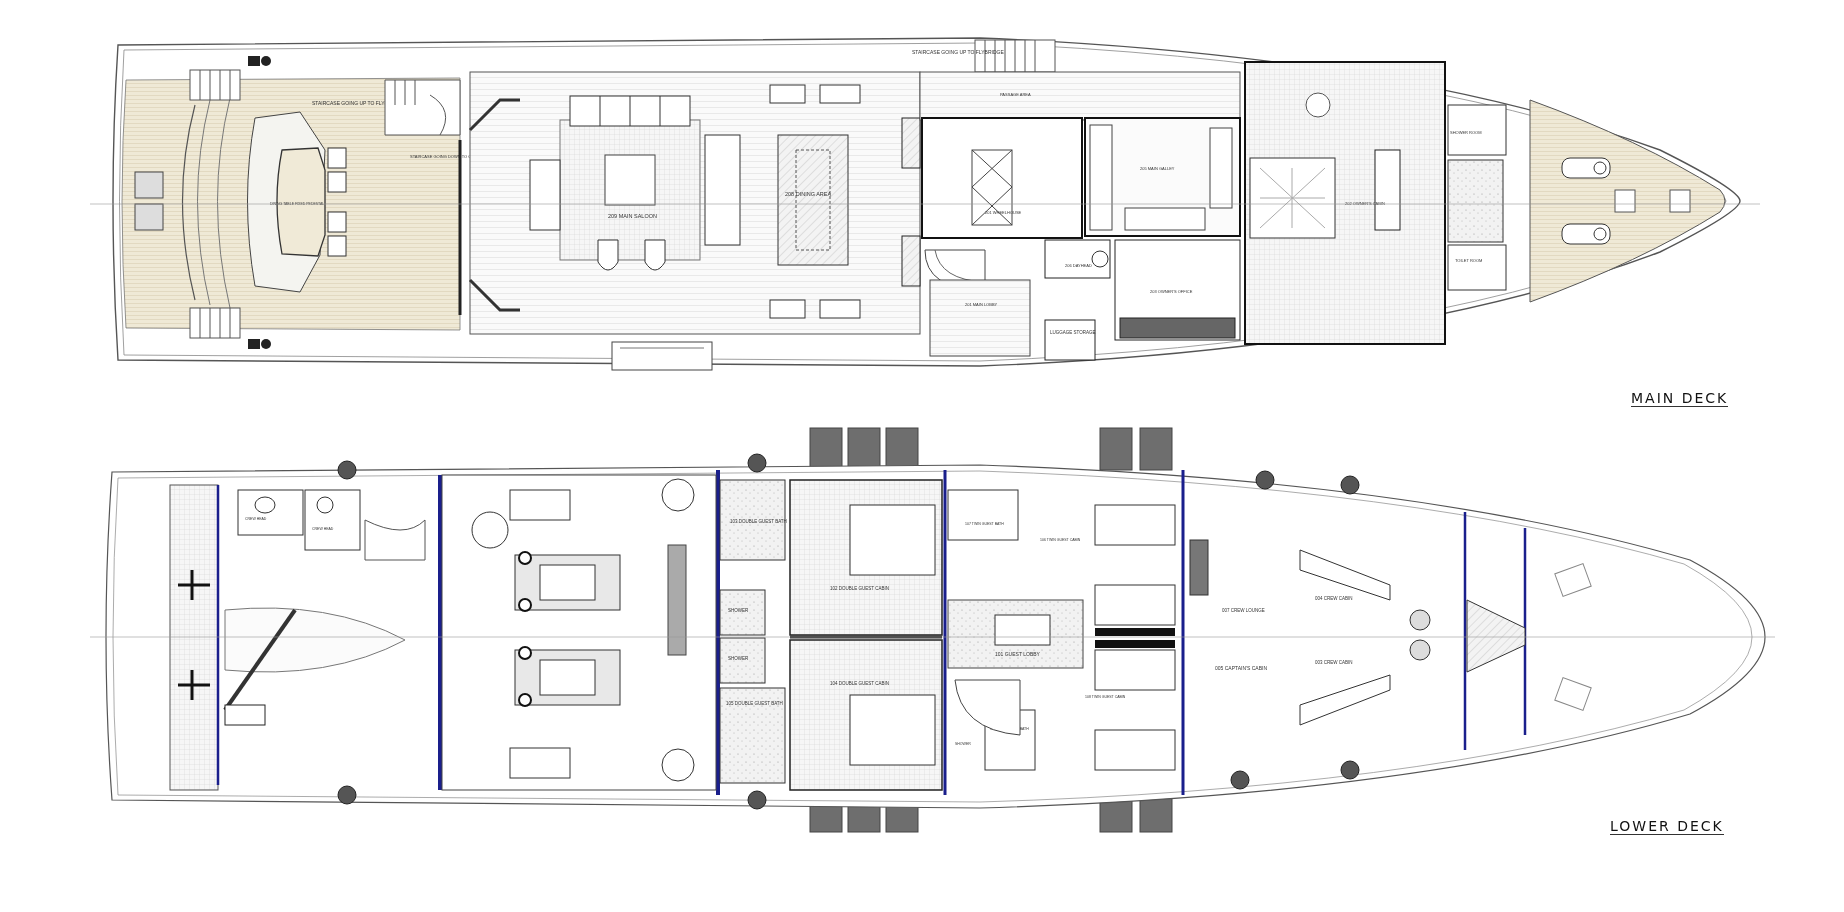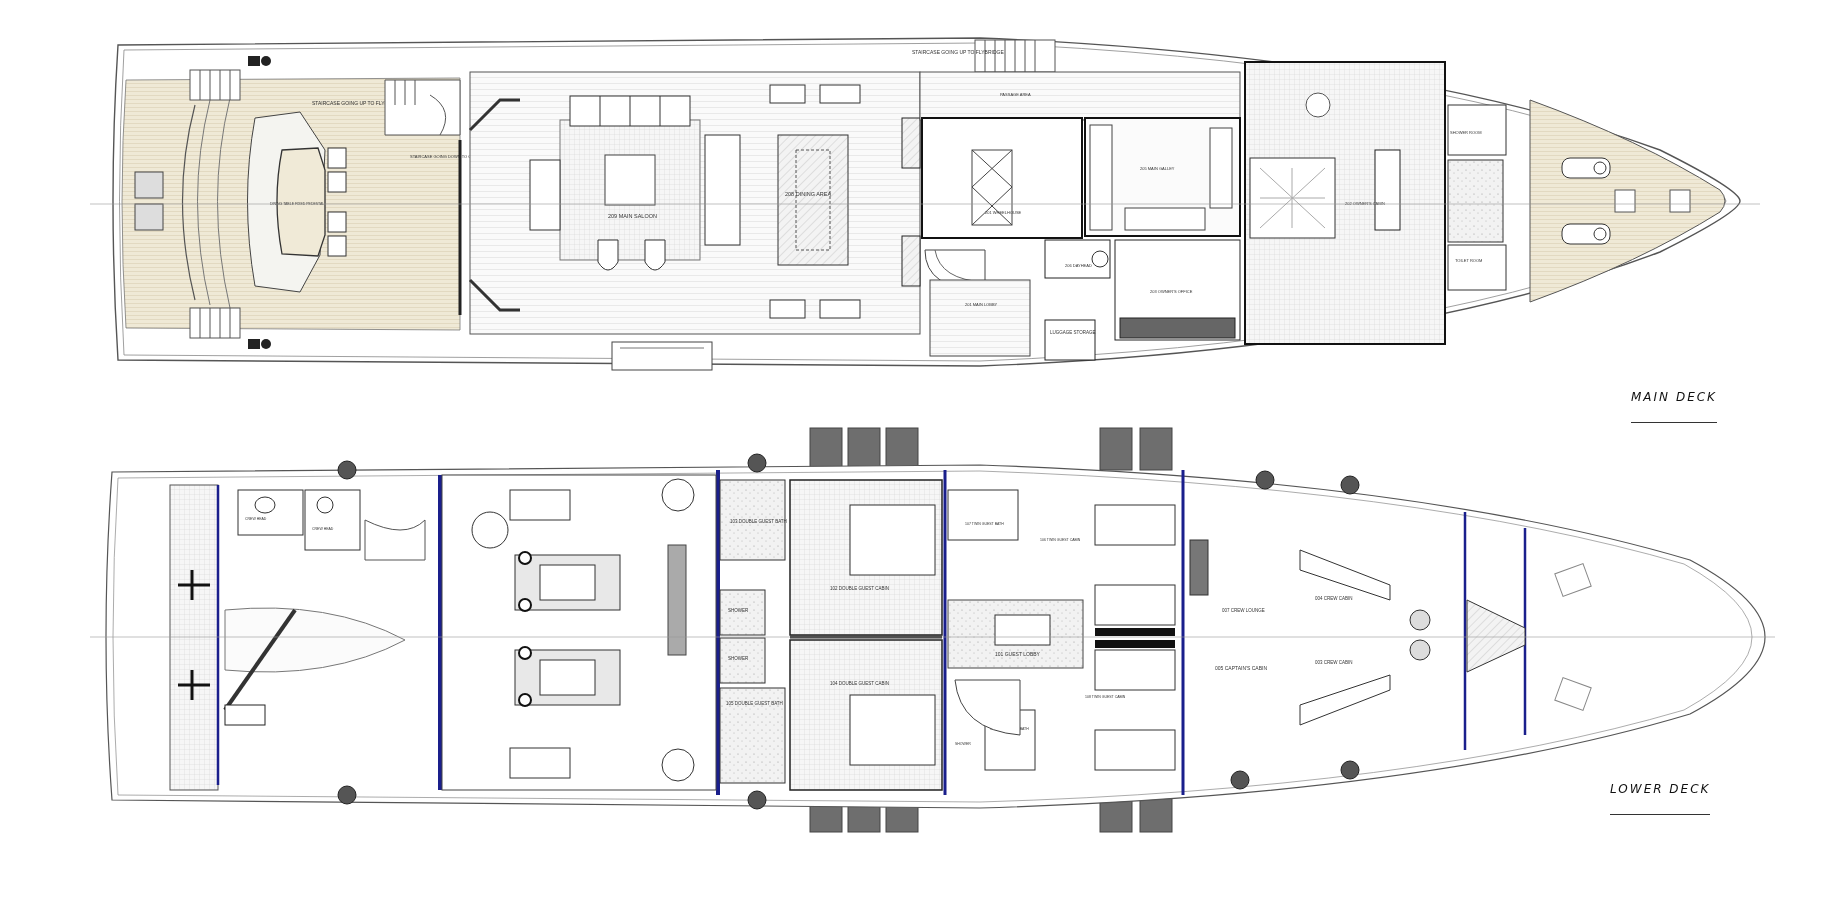--- a/index.html
+++ b/index.html
@@ -1,18 +1,18 @@
 <!DOCTYPE html>
 <html><head>
 <meta charset="utf-8">
 <style>
   html,body{margin:0;padding:0;background:#ffffff;}
   body{width:1844px;height:912px;position:relative;overflow:hidden;font-family:"DejaVu Sans",sans-serif;}
   .plan{position:absolute;left:0;top:0;width:1844px;height:912px;}
-  .deck-title{position:absolute;font-family:"DejaVu Sans",sans-serif;font-size:12px;letter-spacing:2px;color:#111;border-bottom:1.5px solid #333;padding-bottom:18px;font-style:italic;}
+  .deck-title{position:absolute;font-family:"DejaVu Sans",sans-serif;font-size:14px;letter-spacing:2px;color:#111;border-bottom:1.5px solid #333;padding-bottom:0;}
   .lbl{font-family:"Liberation Sans",sans-serif;fill:#333;}
 </style>
 </head>
 <body>
 
 <svg class="plan" width="1844" height="912" viewBox="0 0 1844 912" xmlns="http://www.w3.org/2000/svg">
   <defs>
     <pattern id="teak" width="6" height="4" patternUnits="userSpaceOnUse">
       <rect width="6" height="4" fill="#efe9d6"></rect>
       <line x1="0" y1="3.5" x2="6" y2="3.5" stroke="#d9cfb3" stroke-width="0.6"></line>
@@ -332,13 +332,13 @@
     </g>
 
     <rect x="1558" y="568" width="30" height="24" fill="#fff" stroke="#888" transform="rotate(-20 1573 580)"></rect>
     <rect x="1558" y="682" width="30" height="24" fill="#fff" stroke="#888" transform="rotate(20 1573 694)"></rect>
 
     <line x1="90" y1="637" x2="1775" y2="637" stroke="#999" stroke-width="0.6"></line>
   </g>
 </svg>
 
 <div class="deck-title" style="left:1631px;top:390px;">MAIN DECK</div>
-<div class="deck-title" style="left:1610px;top:782px;">LOWER DECK</div>
+<div class="deck-title" style="left:1610px;top:818px;">LOWER DECK</div>
 
 </body></html>

